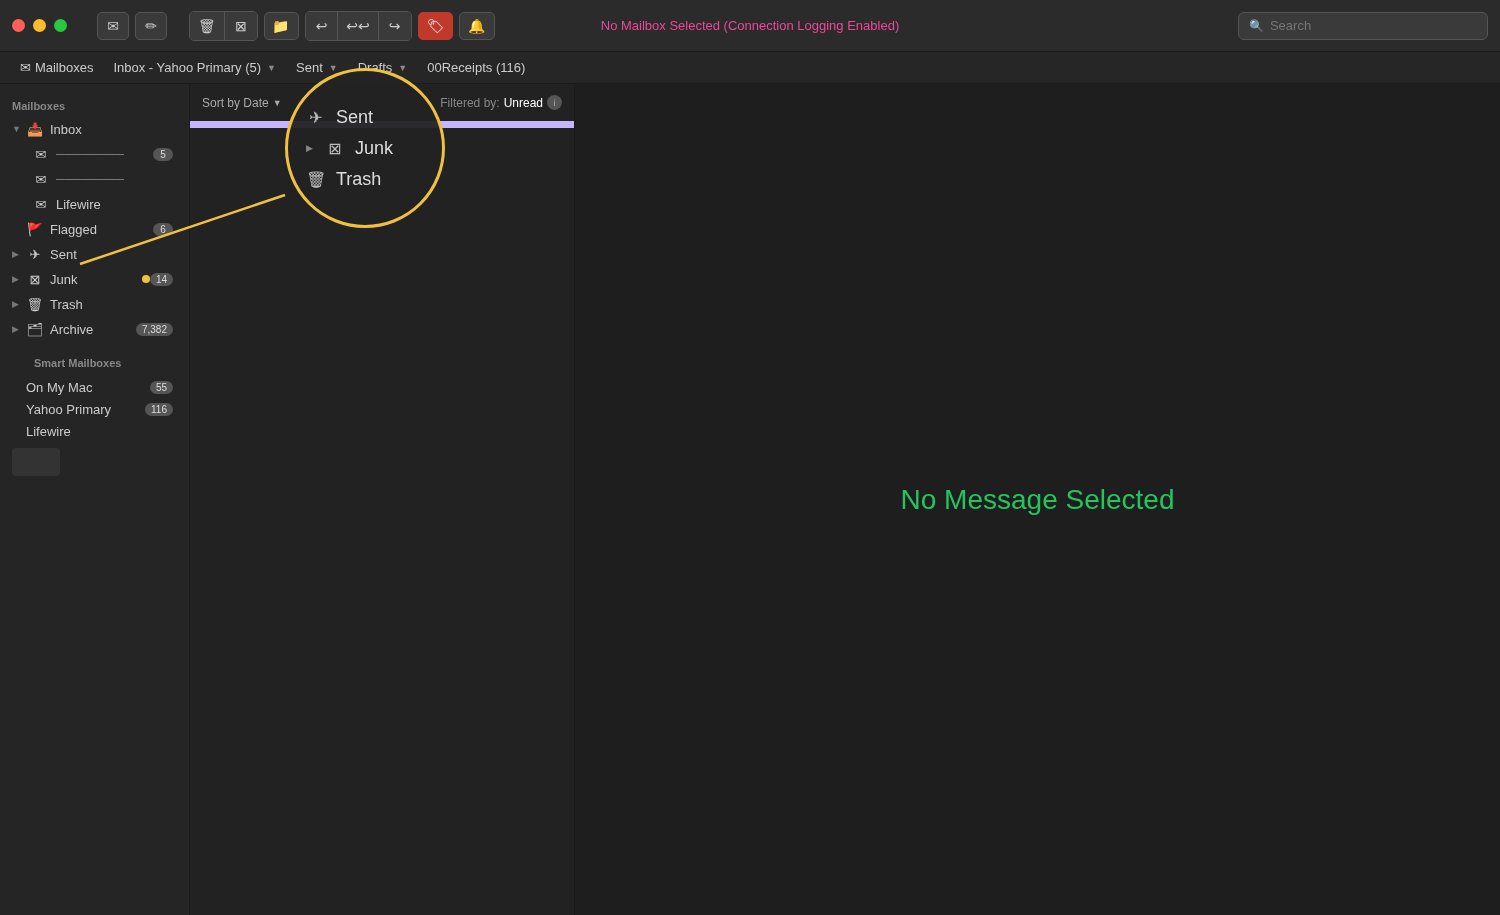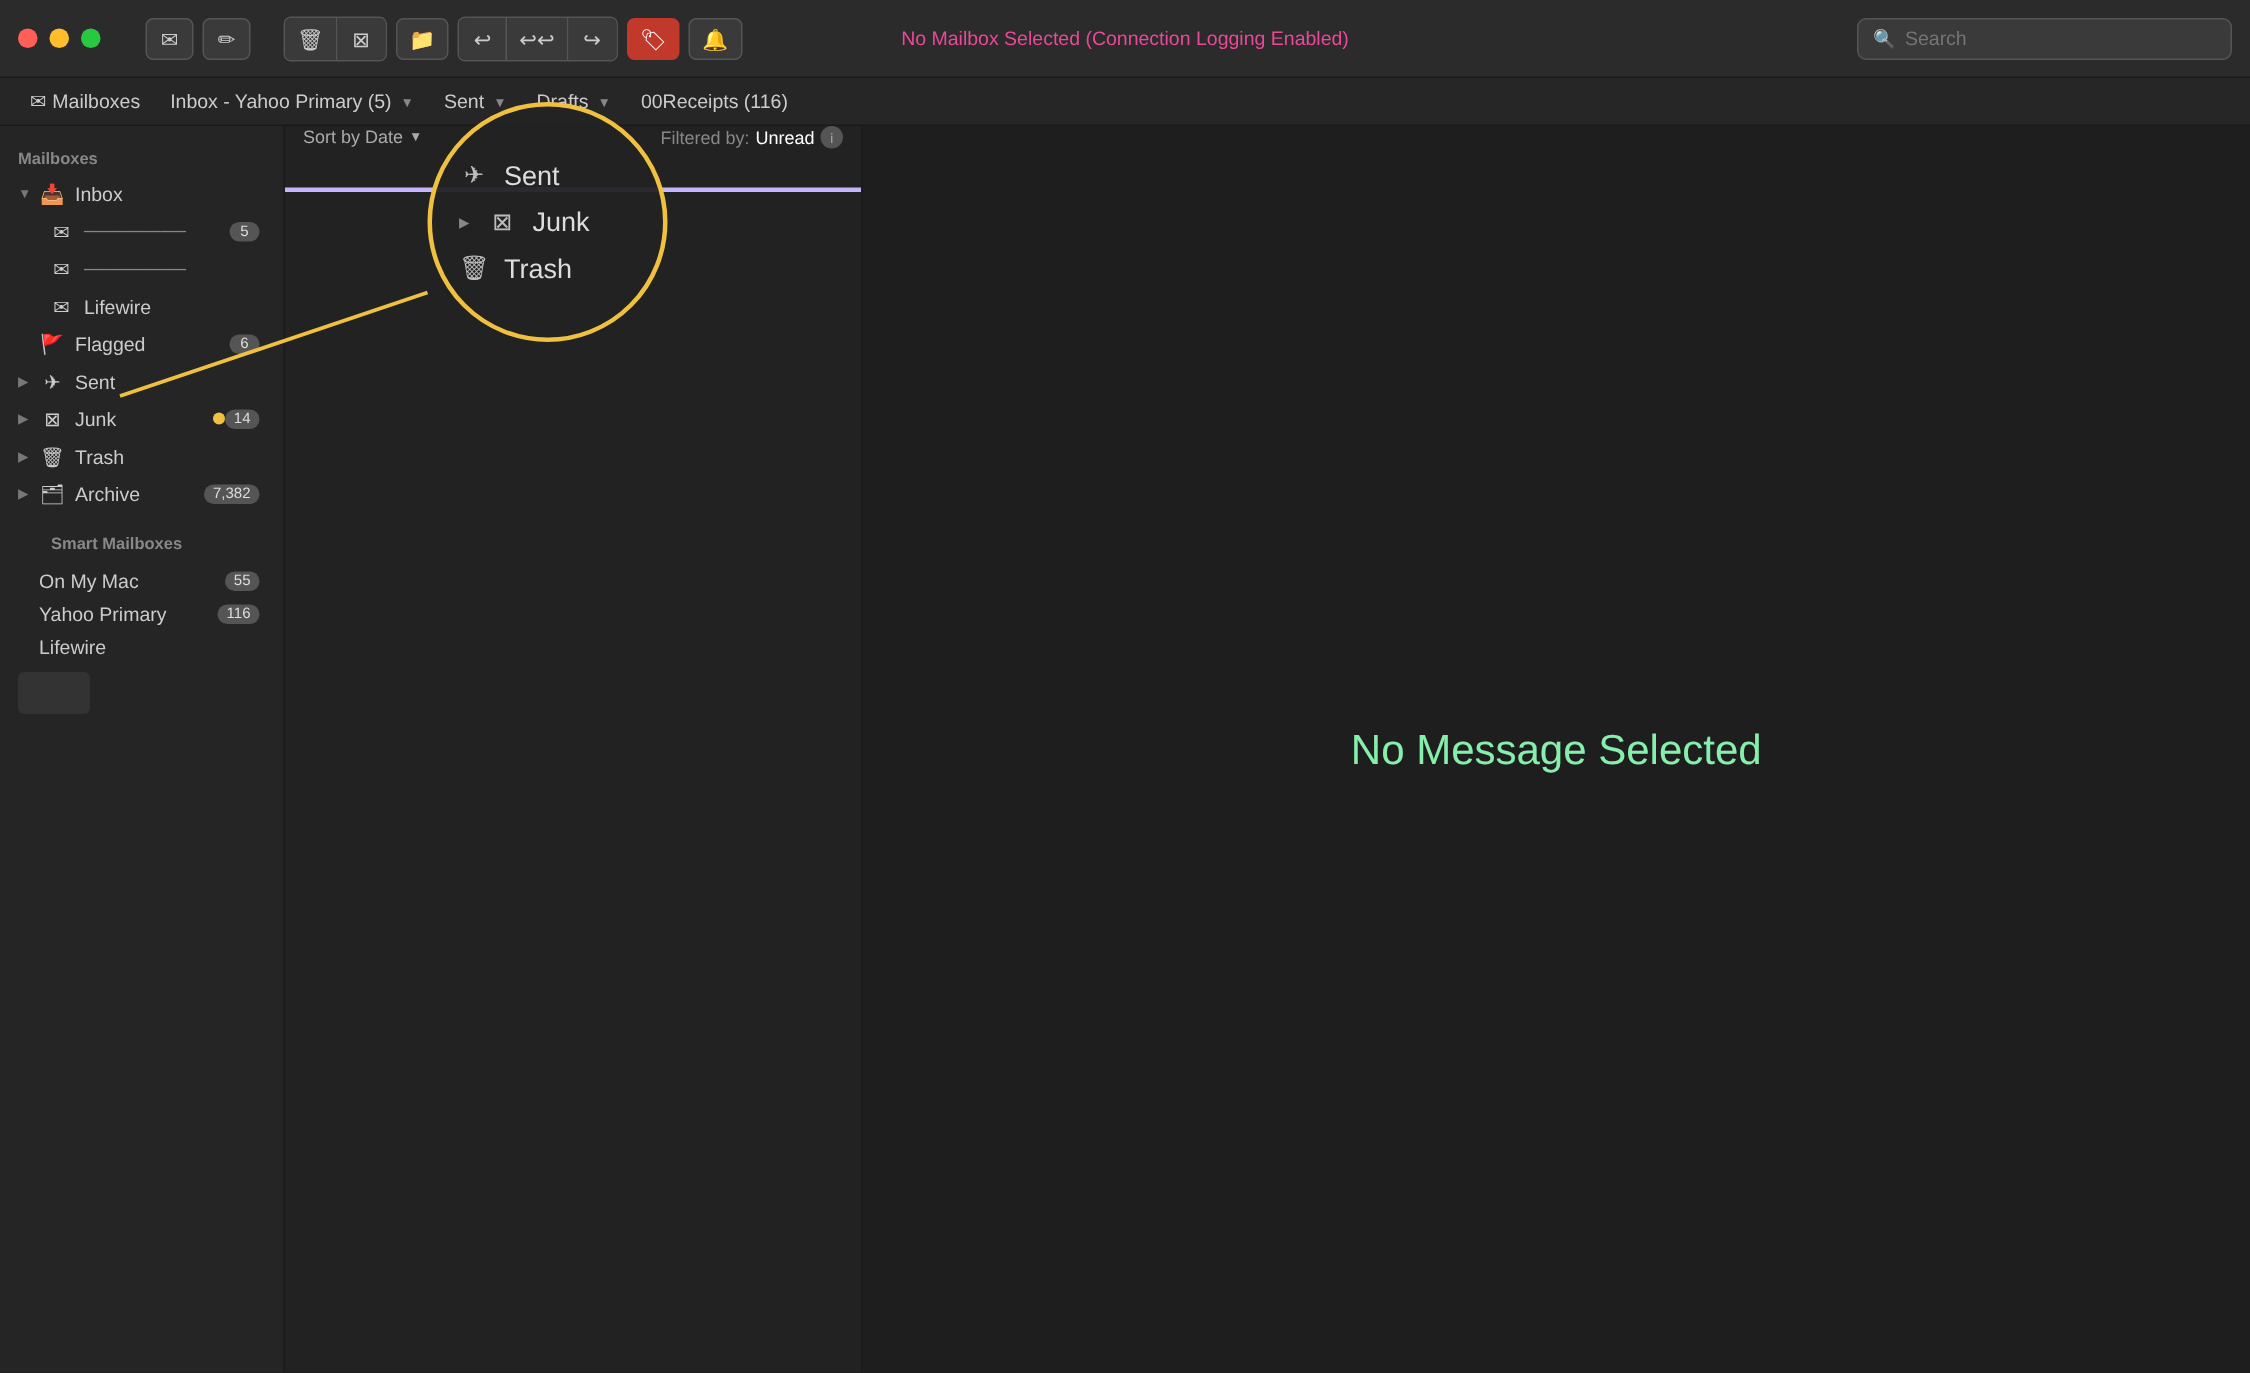--- a/index.html
+++ b/index.html
@@ -204,23 +204,23 @@
     
     .email-list-panel {
       width: 385px;
       background: #222;
       border-right: 1px solid #1a1a1a;
       flex-shrink: 0;
     }
     .email-list-header {
       height: 44px;
       display: flex;
-      align-items: flex-start;
+      align-items: center;
       padding: 0 12px;
-      border-bottom: 3px solid #c4b5fd;
+      border-bottom: 7px solid #c4b5fd;
       gap: 28px;
     }
     .sort-btn {
       display: flex;
       align-items: center;
       gap: 4px;
       font-size: 12px;
       color: #aaa;
       cursor: pointer;
     }
@@ -252,21 +252,21 @@
     
     .preview-panel {
       flex: 1;
       background: #1e1e1e;
       display: flex;
       align-items: center;
       justify-content: center;
     }
     .no-message-text {
       font-size: 28px;
-      color: #86efac;
+      color: #22c55e;
       font-weight: 300;
     }
 
     
     .annotation-overlay {
       position: absolute;
       top: 0;
       left: 0;
       width: 1500px;
       height: 915px;

